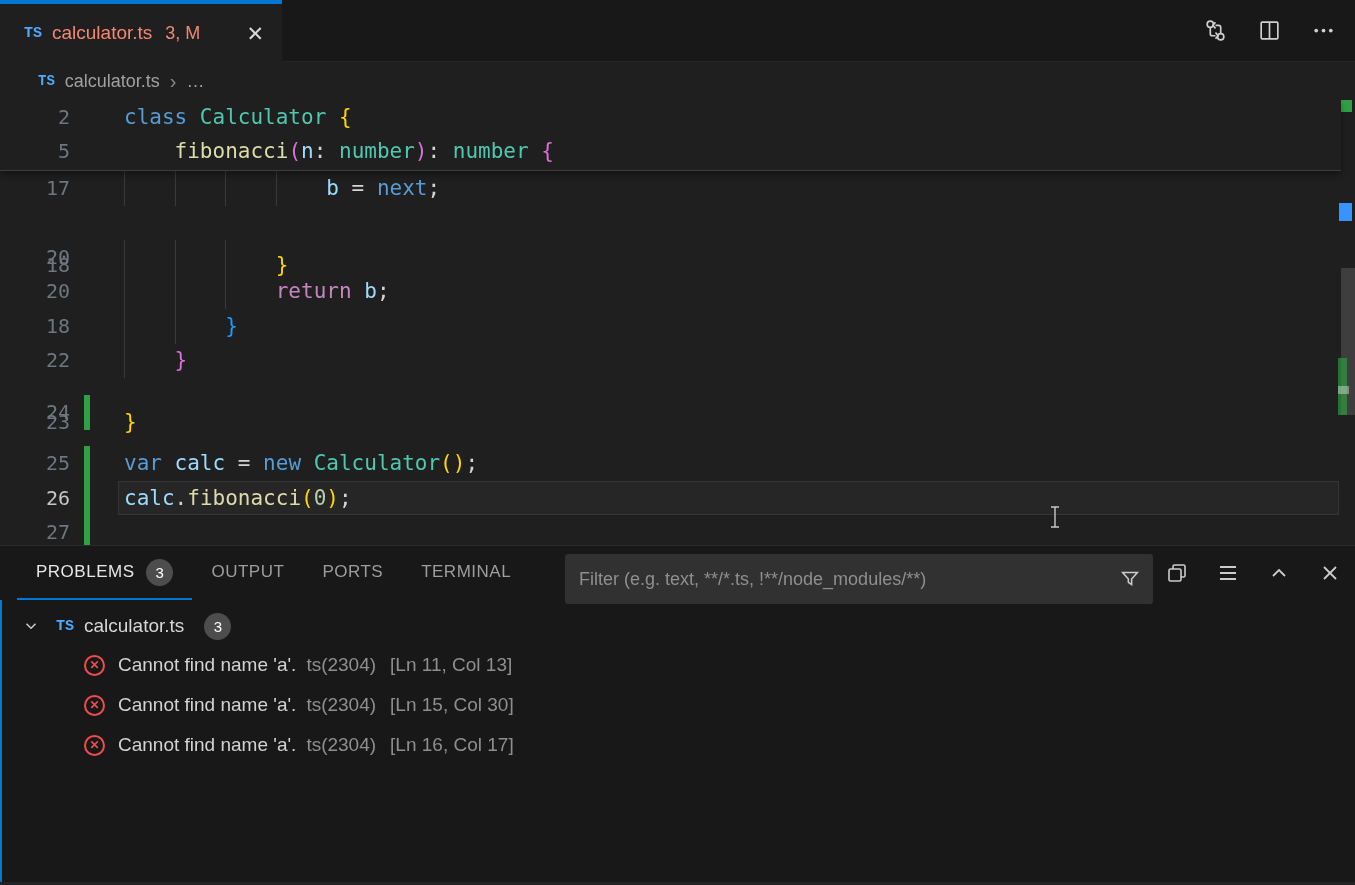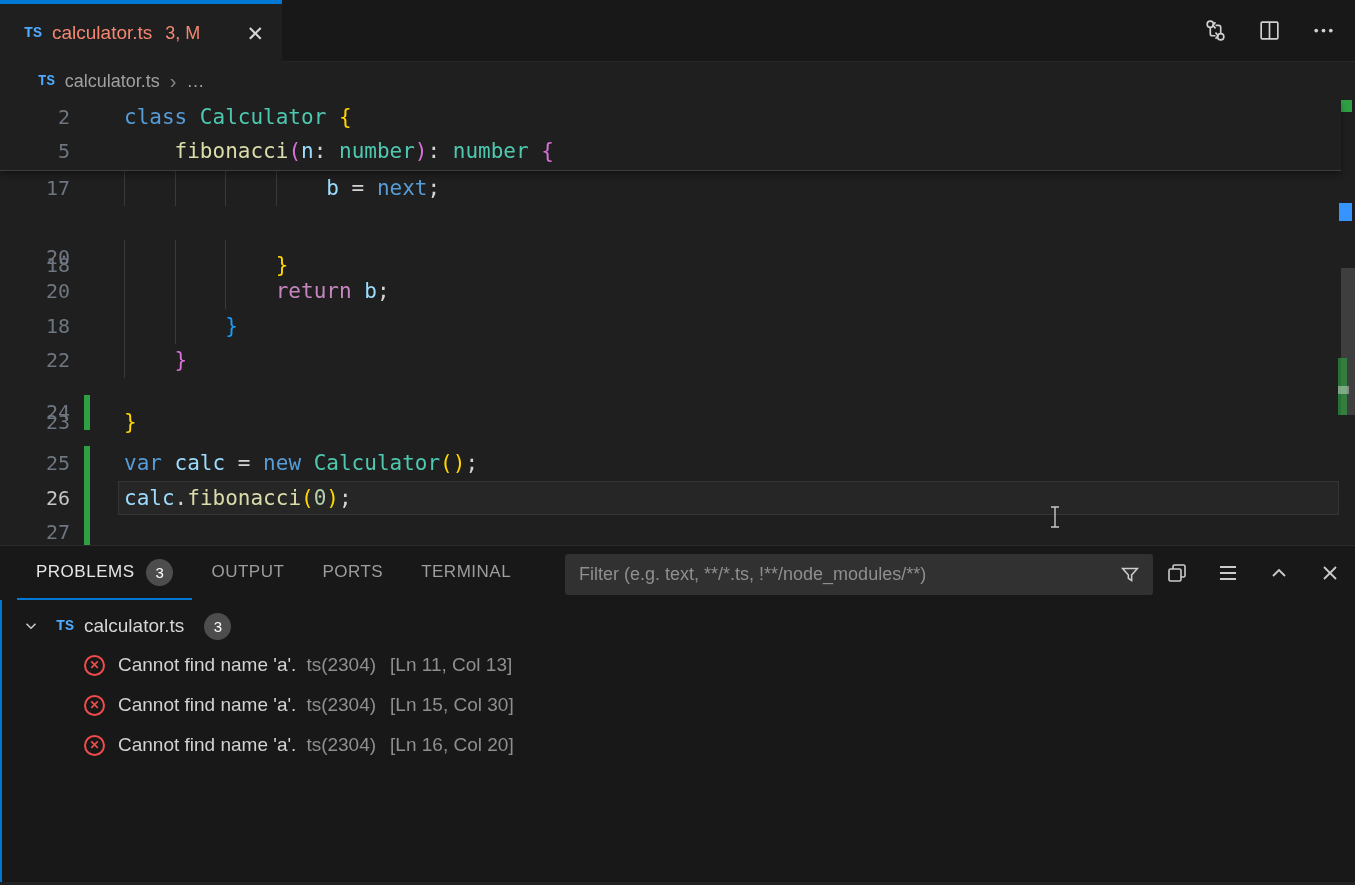--- a/index.html
+++ b/index.html
@@ -50,21 +50,21 @@
 
   
   .panel{position:absolute;top:545px;left:0;right:0;bottom:0;background:#181818;
          border-top:1px solid #2b2b2b;box-sizing:border-box;}
   .panel-tabs{position:relative;height:54px;display:flex;align-items:stretch;padding-left:17px;}
   .panel-tab{padding:0 19px;display:flex;align-items:center;gap:12px;font-size:17px;letter-spacing:0.5px;
              color:#9d9d9d;cursor:pointer;border-bottom:2px solid transparent;box-sizing:border-box;}
   .panel-tab.active{color:#e7e7e7;border-bottom-color:#0078d4;}
   .badge{background:#4d4d4d;color:#ffffff;border-radius:50%;min-width:27px;height:27px;
          display:flex;align-items:center;justify-content:center;font-size:15px;}
-  .filter{position:absolute;left:565px;top:8px;width:588px;height:41px;background:#313131;
+  .filter{position:absolute;left:565px;top:8px;width:588px;height:50px;background:#313131;
           border-radius:3px;display:flex;align-items:center;}
   .filter input{flex:1;background:transparent;border:none;outline:none;color:#cccccc;font-size:18px;
                 padding:0 0 0 14px;font-family:"Liberation Sans",sans-serif;}
   .filter input::placeholder{color:#8f8f8f;}
   .filter-funnel{padding:0 12px;display:flex;align-items:center;cursor:pointer;}
   .panel-actions{position:absolute;right:12px;top:8px;height:38px;display:flex;align-items:center;gap:25px;}
   .panel-action{display:flex;align-items:center;justify-content:center;width:26px;height:26px;cursor:pointer;}
 
   .problems{position:absolute;top:54px;left:0;right:0;bottom:0;border-left:2px solid #0078d4;
             padding-top:7px;box-sizing:border-box;}
@@ -237,20 +237,20 @@
           <div class="prob-row">
             <span class="err-icon" style="border-color: rgb(241, 76, 76); color: rgb(241, 76, 76);">✕</span>
             <span>Cannot find name 'a'.</span>
             <span class="prob-src">ts(2304)</span>
             <span class="prob-loc">[Ln 15, Col 30]</span>
           </div>
           <div class="prob-row">
             <span class="err-icon" style="border-color: rgb(241, 76, 76); color: rgb(241, 76, 76);">✕</span>
             <span>Cannot find name 'a'.</span>
             <span class="prob-src">ts(2304)</span>
-            <span class="prob-loc">[Ln 16, Col 20]</span>
+            <span class="prob-loc">[Ln 16, Col 17]</span>
           </div>
         </div>
     </div>
   </div>
 
   <div class="bottom-edge"></div>
 </div>
 
 </body></html>

